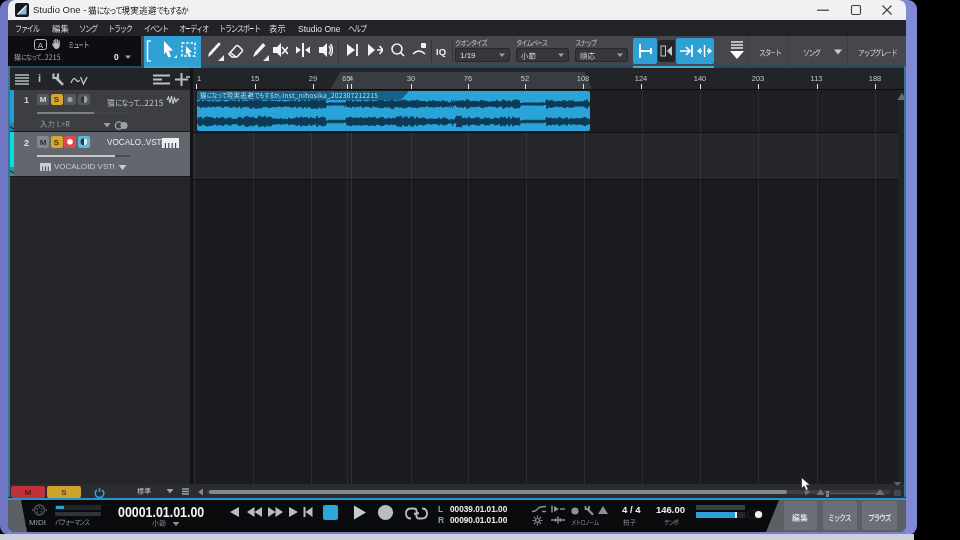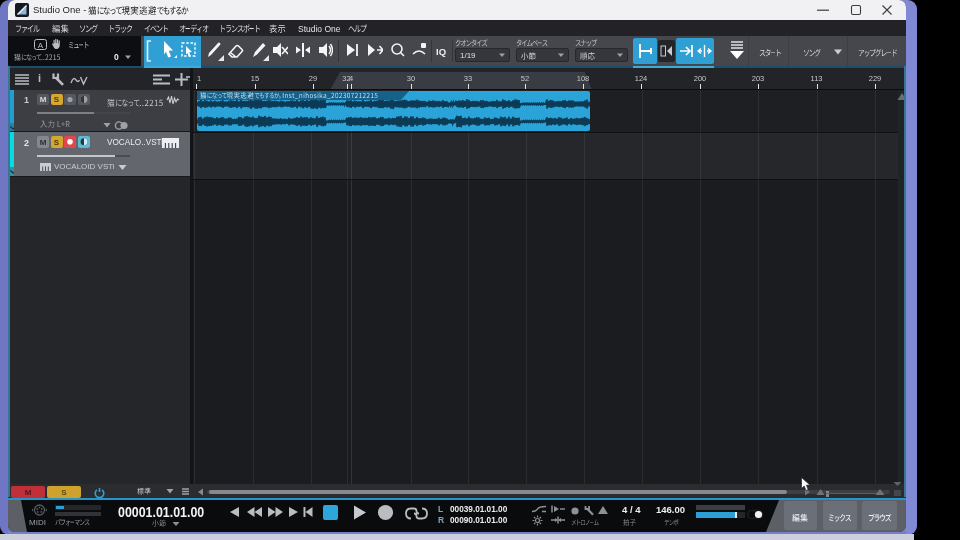--- a/index.html
+++ b/index.html
@@ -224,39 +224,39 @@
 <div style="position:absolute;left:185.5px;top:76px;width:4px;height:1.5px;background:#9a9ea5;"></div>
 <svg style="position:absolute;left:330px;top:72px" width="262" height="18" viewBox="0 0 262 18">
       <path d="M10 0 L255 0 L262 18 L0 18 Z" fill="#393c42"></path>
     </svg>
 <div style="position:absolute;left:197px;top:73.5px;font:400 7.5px &quot;Liberation Sans&quot;, sans-serif;color:#c6c8cc;white-space:pre;">1</div>
 <div style="position:absolute;left:196px;top:84px;width:1px;height:5px;background:#e2e4e8;"></div>
 <div style="position:absolute;left:255px;top:73.5px;transform:translateX(-50%);font:400 7.5px &quot;Liberation Sans&quot;, sans-serif;color:#c6c8cc;white-space:pre;">15</div>
 <div style="position:absolute;left:255px;top:84px;width:1px;height:5px;background:#e2e4e8;"></div>
 <div style="position:absolute;left:313px;top:73.5px;transform:translateX(-50%);font:400 7.5px &quot;Liberation Sans&quot;, sans-serif;color:#c6c8cc;white-space:pre;">29</div>
 <div style="position:absolute;left:313px;top:84px;width:1px;height:5px;background:#e2e4e8;"></div>
-<div style="position:absolute;left:346.5px;top:73.5px;transform:translateX(-50%);font:400 7.5px &quot;Liberation Sans&quot;, sans-serif;color:#c6c8cc;white-space:pre;">32</div>
+<div style="position:absolute;left:346.5px;top:73.5px;transform:translateX(-50%);font:400 7.5px &quot;Liberation Sans&quot;, sans-serif;color:#c6c8cc;white-space:pre;">65</div>
 <div style="position:absolute;left:346.5px;top:84px;width:1px;height:5px;background:#e2e4e8;"></div>
 <div style="position:absolute;left:411px;top:73.5px;transform:translateX(-50%);font:400 7.5px &quot;Liberation Sans&quot;, sans-serif;color:#c6c8cc;white-space:pre;">30</div>
 <div style="position:absolute;left:411px;top:84px;width:1px;height:5px;background:#e2e4e8;"></div>
-<div style="position:absolute;left:468px;top:73.5px;transform:translateX(-50%);font:400 7.5px &quot;Liberation Sans&quot;, sans-serif;color:#c6c8cc;white-space:pre;">33</div>
+<div style="position:absolute;left:468px;top:73.5px;transform:translateX(-50%);font:400 7.5px &quot;Liberation Sans&quot;, sans-serif;color:#c6c8cc;white-space:pre;">76</div>
 <div style="position:absolute;left:468px;top:84px;width:1px;height:5px;background:#e2e4e8;"></div>
 <div style="position:absolute;left:525px;top:73.5px;transform:translateX(-50%);font:400 7.5px &quot;Liberation Sans&quot;, sans-serif;color:#c6c8cc;white-space:pre;">52</div>
 <div style="position:absolute;left:525px;top:84px;width:1px;height:5px;background:#e2e4e8;"></div>
 <div style="position:absolute;left:583px;top:73.5px;transform:translateX(-50%);font:400 7.5px &quot;Liberation Sans&quot;, sans-serif;color:#c6c8cc;white-space:pre;">108</div>
 <div style="position:absolute;left:583px;top:84px;width:1px;height:5px;background:#e2e4e8;"></div>
 <div style="position:absolute;left:641px;top:73.5px;transform:translateX(-50%);font:400 7.5px &quot;Liberation Sans&quot;, sans-serif;color:#c6c8cc;white-space:pre;">124</div>
 <div style="position:absolute;left:641px;top:84px;width:1px;height:5px;background:#e2e4e8;"></div>
-<div style="position:absolute;left:700px;top:73.5px;transform:translateX(-50%);font:400 7.5px &quot;Liberation Sans&quot;, sans-serif;color:#c6c8cc;white-space:pre;">200</div>
+<div style="position:absolute;left:700px;top:73.5px;transform:translateX(-50%);font:400 7.5px &quot;Liberation Sans&quot;, sans-serif;color:#c6c8cc;white-space:pre;">140</div>
 <div style="position:absolute;left:700px;top:84px;width:1px;height:5px;background:#e2e4e8;"></div>
 <div style="position:absolute;left:758px;top:73.5px;transform:translateX(-50%);font:400 7.5px &quot;Liberation Sans&quot;, sans-serif;color:#c6c8cc;white-space:pre;">203</div>
 <div style="position:absolute;left:758px;top:84px;width:1px;height:5px;background:#e2e4e8;"></div>
 <div style="position:absolute;left:816.5px;top:73.5px;transform:translateX(-50%);font:400 7.5px &quot;Liberation Sans&quot;, sans-serif;color:#c6c8cc;white-space:pre;">113</div>
 <div style="position:absolute;left:816.5px;top:84px;width:1px;height:5px;background:#e2e4e8;"></div>
-<div style="position:absolute;left:875px;top:73.5px;transform:translateX(-50%);font:400 7.5px &quot;Liberation Sans&quot;, sans-serif;color:#c6c8cc;white-space:pre;">229</div>
+<div style="position:absolute;left:875px;top:73.5px;transform:translateX(-50%);font:400 7.5px &quot;Liberation Sans&quot;, sans-serif;color:#c6c8cc;white-space:pre;">188</div>
 <div style="position:absolute;left:875px;top:84px;width:1px;height:5px;background:#e2e4e8;"></div>
 <div style="position:absolute;left:350.5px;top:84px;width:1px;height:5px;background:#e2e4e8;"></div>
 <div style="position:absolute;left:351px;top:73.5px;transform:translateX(-50%);font:400 7.5px &quot;Liberation Sans&quot;, sans-serif;color:#c6c8cc;white-space:pre;">4</div>
 <div style="position:absolute;left:193px;top:89px;width:713px;height:1px;background:#0c0d0f;"></div>
 <div style="position:absolute;left:8px;top:90px;width:182px;height:394px;background:#25262a;"></div>
 <div style="position:absolute;left:190px;top:90px;width:3px;height:394px;background:#131418;"></div>
 <div style="position:absolute;left:193px;top:90px;width:713px;height:42px;background:#1e1f23;"></div>
 <div style="position:absolute;left:193px;top:132px;width:713px;height:47px;background:#26272b;"></div>
 <div style="position:absolute;left:193px;top:179px;width:713px;height:305px;background:#1b1c1f;"></div>
 <div style="position:absolute;left:194px;top:90px;width:1px;height:394px;background:rgba(255,255,255,0.07);"></div>

